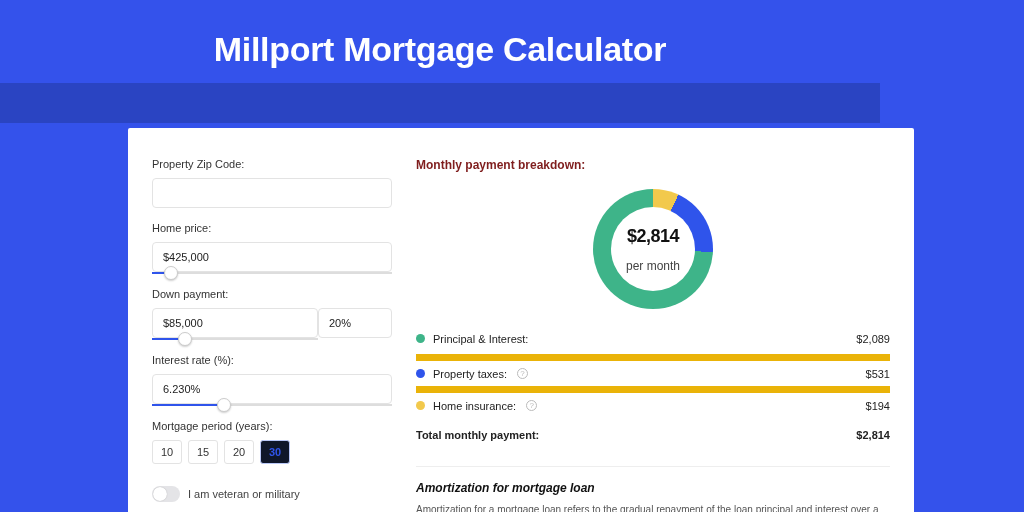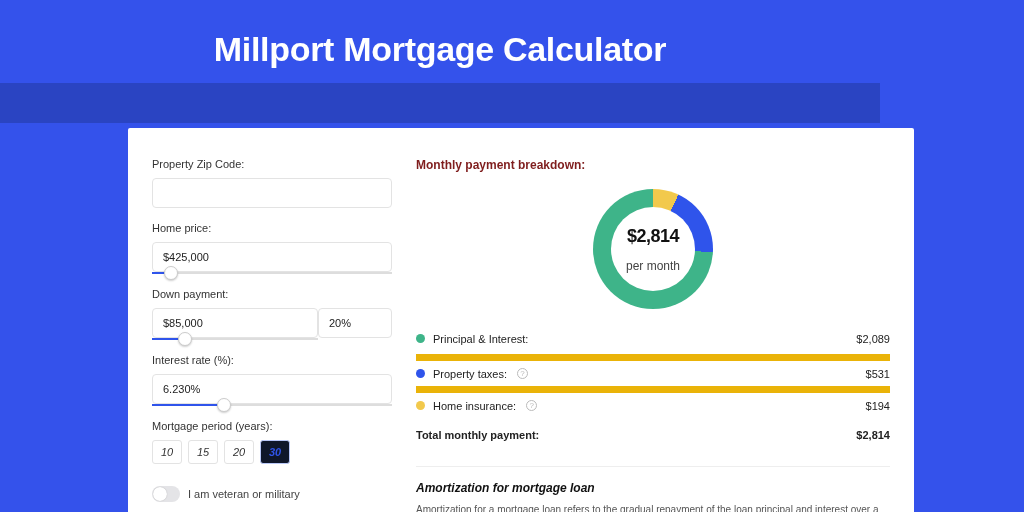--- a/index.html
+++ b/index.html
@@ -88,21 +88,20 @@
   .mp-buttons { display: flex; gap: 6px; }
   .mp-btn {
     width: 30px; height: 24px;
     border: 1px solid #e3e3e3;
     border-radius: 3px;
     background: #fff;
     font-size: 11px;
     color: #333;
     display: flex; align-items: center; justify-content: center;
     cursor: pointer;
-    font-style: italic;
   }
   .mp-btn.active {
     background: #0f172a;
     border-color: #b9c8f7;
     color: #2f54eb;
     font-weight: 700;
   }
 
   .toggle-row { display: flex; align-items: center; gap: 8px; margin-top: 22px; }
   .toggle {

